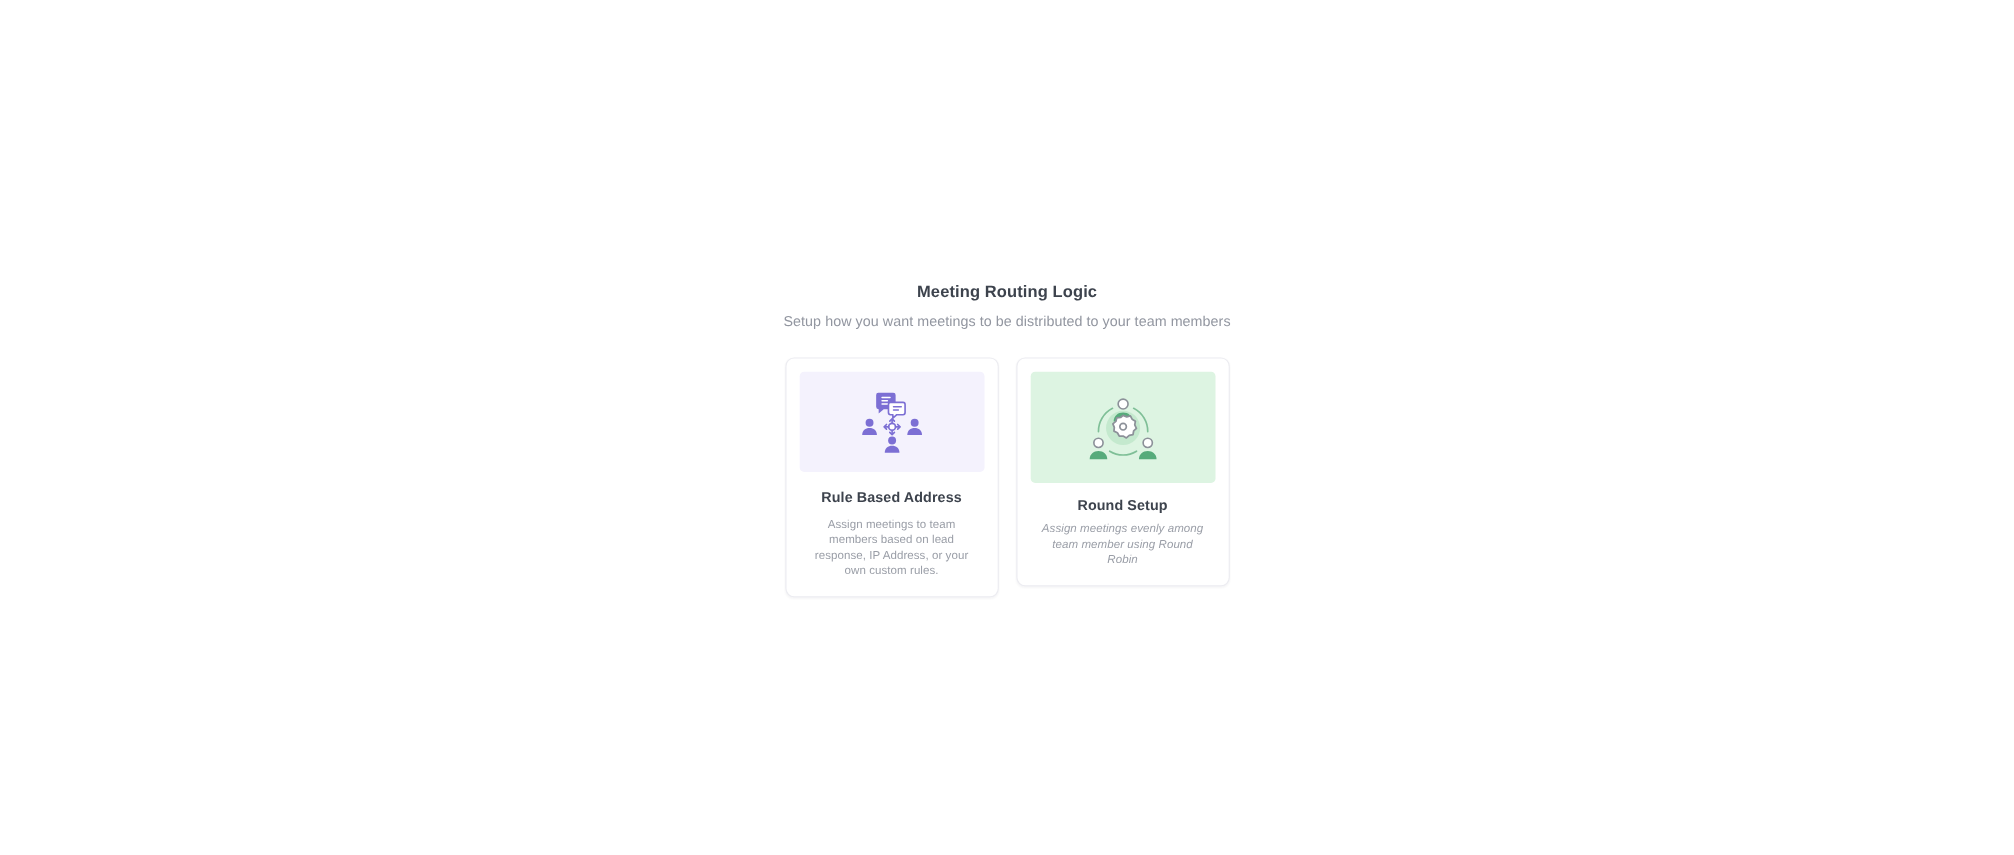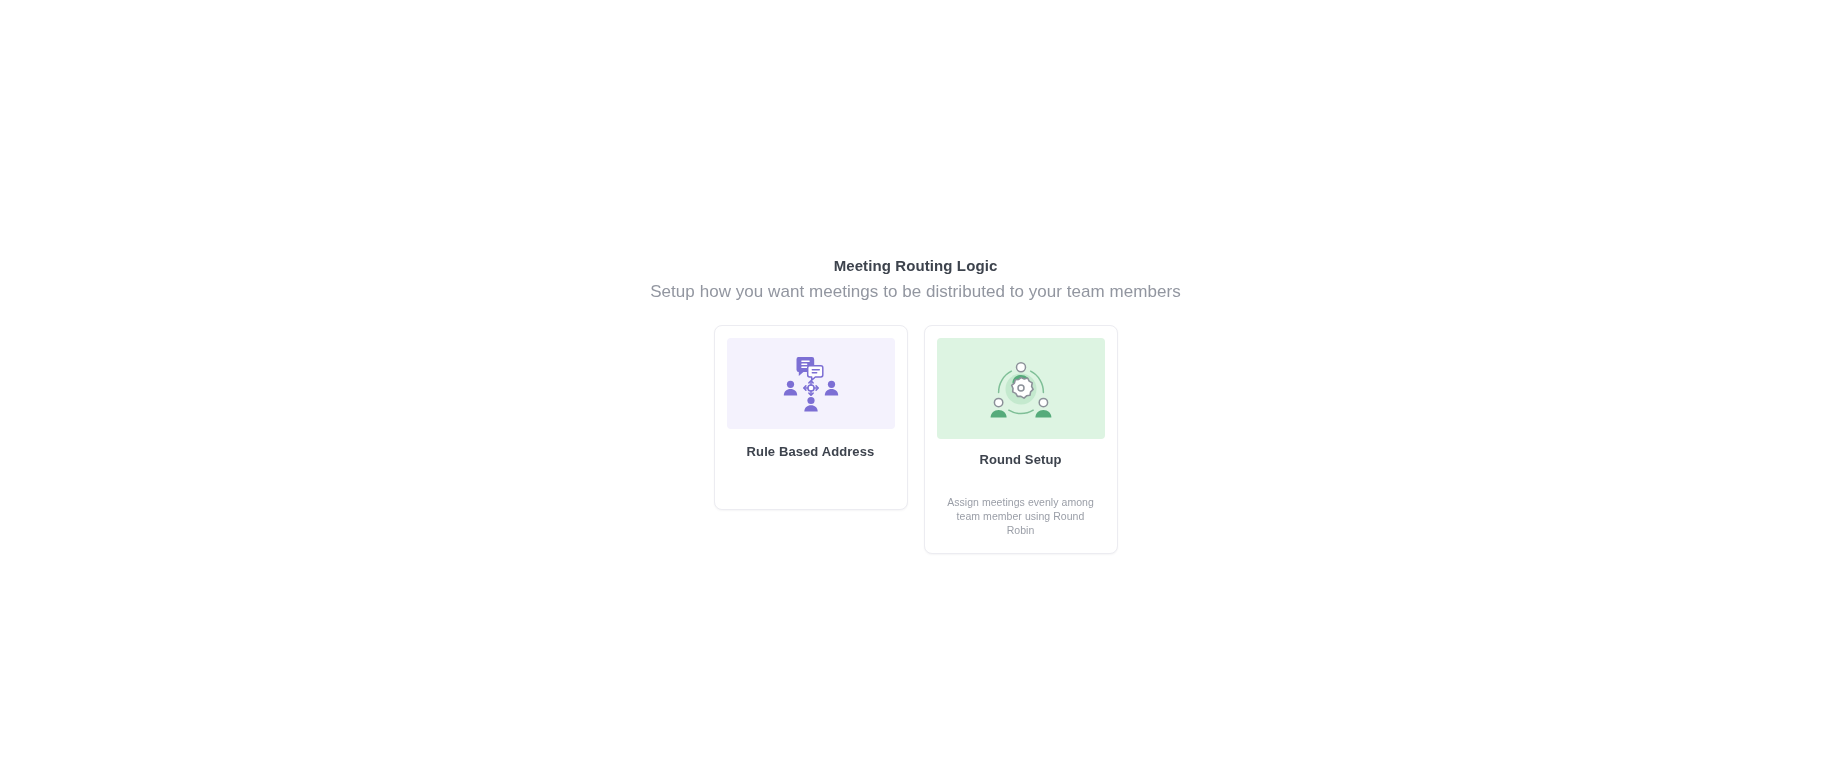--- a/index.html
+++ b/index.html
@@ -39,21 +39,21 @@
     font-weight: bold;
     color: #3d434d;
     letter-spacing: 0.1px;
     line-height: 20px;
     margin: 0;
     text-align: center;
   }
 
   .page-subtitle {
     margin: 7px 0 0 0;
-    font-size: 17px;
+    font-size: 13px;
     font-weight: normal;
     color: #9296a0;
     line-height: 18px;
     text-align: right;
     letter-spacing: 0.05px;
   }
 
   
   .cards-row {
     margin-top: 24px;
@@ -112,21 +112,21 @@
     font-size: 10.5px;
     font-weight: normal;
     color: #9a9ea7;
     text-align: center;
     line-height: 14px;
     letter-spacing: 0.05px;
     max-width: 160px;
   }
 
   .route-card.round-robin .card-title { margin-top: 12px; }
-  .route-card.round-robin .card-desc  { margin-top: 27px; max-width: 152px; }
+  .route-card.round-robin .card-desc  { margin-top: 6px; max-width: 152px; font-style: italic; }
 
   svg { display: block; }
 </style>
 </head>
 <body>
 
 <div class="screen">
 
   <div class="routing-wrap">
 
@@ -170,20 +170,21 @@
               <path d="M49.8 41.4 c0 -3.9 3 -6.3 6.7 -6.3 s6.7 2.4 6.7 6.3 z" fill="#7c6fd4"></path>
 
               <circle cx="36" cy="46.5" r="3.6" fill="#7c6fd4"></circle>
               <path d="M29.3 57.6 c0 -3.9 3 -6.3 6.7 -6.3 s6.7 2.4 6.7 6.3 z" fill="#7c6fd4"></path>
             </svg>
           </span>
         </div>
 
         <div class="card-title">Rule Based Address</div>
 
+        <div class="card-desc">Assign meetings to team members based on lead response, IP Address, or your own custom rules.</div>
       </div>
 
       <div class="route-card round-robin">
 
         <div class="card-art">
           <span>
             <svg width="70" height="62" viewBox="0 0 70 62" fill="none" aria-hidden="true">
 
               <circle cx="35" cy="31" r="15.5" fill="#aee0bd" opacity="0.55"></circle>
 

